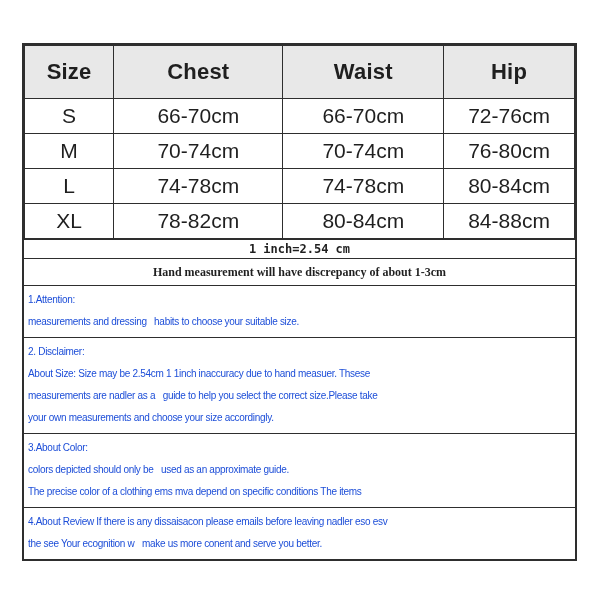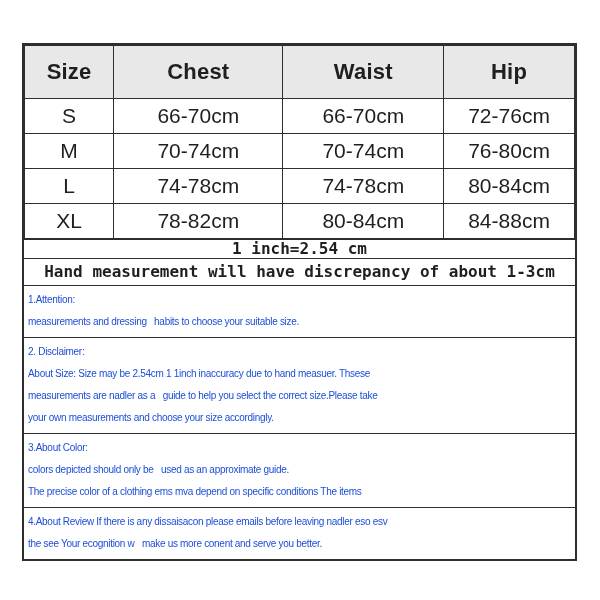--- a/index.html
+++ b/index.html
@@ -48,26 +48,26 @@
   }
   table.size-table td {
     height: 34px;
     font-size: 21px;
     font-weight: 400;
   }
   .band {
     border-top: 1px solid #2e2e2e;
     font-family: "DejaVu Sans Mono", monospace;
     font-weight: bold;
-    font-size: 16px;
+    font-size: 12px;
     color: #1f1f1f;
     text-align: center;
   }
   .band-inch { height: 18px; line-height: 18px; }
-  .band-hand { height: 26px; line-height: 26px; }
+  .band-hand { height: 26px; line-height: 26px; font-family: Liberation Serif, serif; }
   .note {
     border-top: 1px solid #2e2e2e;
     padding: 3px 4px 4px 4px;
     overflow: hidden;
   }
   .note .line {
     font-size: 10px;
     line-height: 22px;
     letter-spacing: -0.3px;
     color: #1d4ed8;

